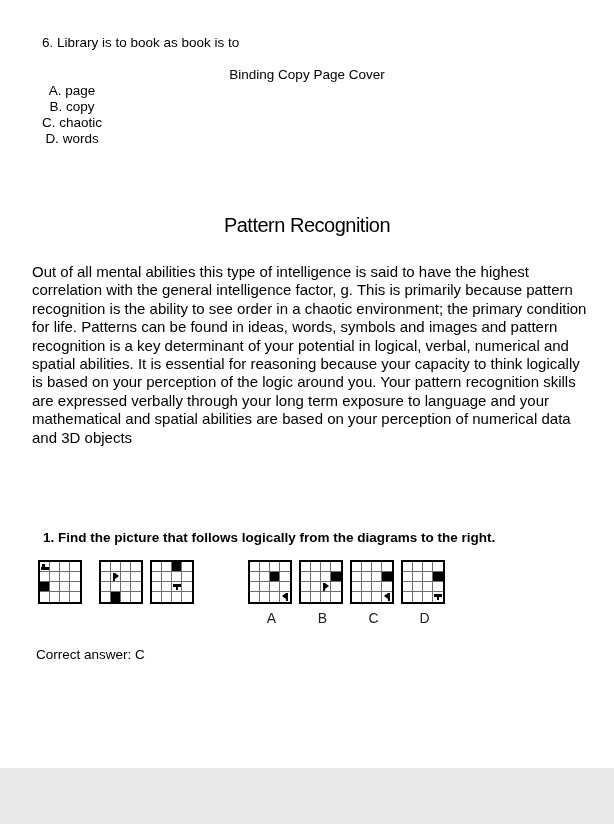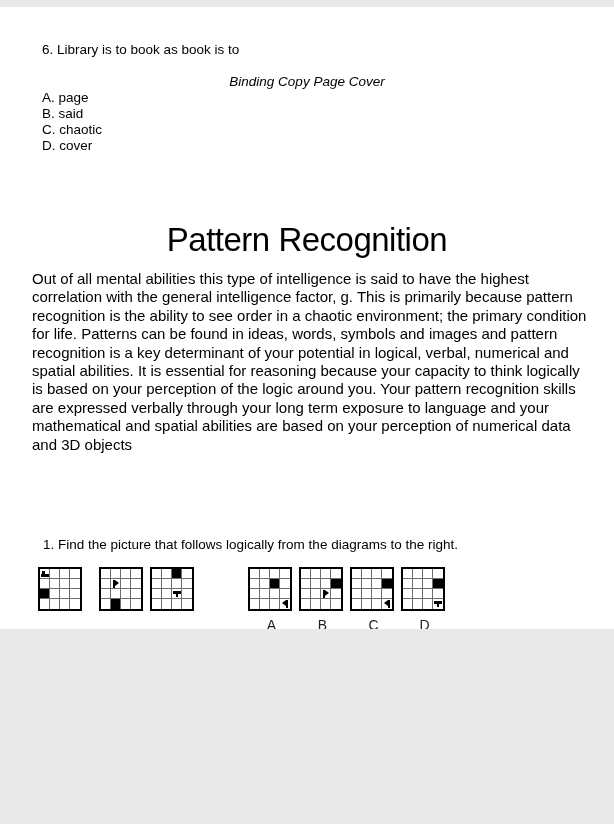--- a/index.html
+++ b/index.html
@@ -1,43 +1,43 @@
 <!DOCTYPE html>
 <html><head>
 <meta charset="utf-8">
 <style>
   * { margin:0; padding:0; box-sizing:border-box; }
   html,body { background:#e9e9e9; }
   .page {
     position:relative;
-    width:614px; height:622px;
+    width:614px; height:768px;
     background:#ffffff;
     font-family:"Liberation Sans", sans-serif;
     color:#000;
     overflow:hidden;
-    margin:7px auto;
+    margin:0 auto;
   }
   .abs { position:absolute; }
   .body-text { font-size:13.5px; line-height:16px; }
   .q6-prompt   { left:42px; top:35px; }
-  .word-bank   { left:0; top:67px; width:614px; text-align:center;font-style:italic; }
+  .word-bank   { left:0; top:67px; width:614px; text-align:center; }
   .options     { left:42px; top:83px; }
-  .options div { line-height:16px; }
+  .options div { line-height:16px;text-align:center; }
   .correct-6   { left:36px; top:154px; }
   .section-title {
     left:0; top:214px; width:614px;
     text-align:center;
-    font-size:33px; font-weight:400;
+    font-size:20px; font-weight:400;
     letter-spacing:-0.5px;
   }
   .section-body {
     left:32px; top:263px; width:558px;
     font-size:15px; line-height:18.4px;
   }
-  .q1-prompt   { left:43px; top:530px; }
+  .q1-prompt   { left:43px; top:530px;font-weight:bold; }
   .correct-1   { left:36px; top:647px; }
 
   
   .pgrid {
     position:absolute; top:560px;
     display:grid;
     grid-template-columns:repeat(4,10px);
     grid-auto-rows:10px;
     border:2px solid #000;
     background:#fff;
@@ -71,23 +71,23 @@
 <body>
 
 <div class="page">
 
   <div class="abs body-text q6-prompt">6. Library is to book as book is to</div>
 
   <div class="abs body-text word-bank">Binding Copy Page Cover</div>
 
   <div class="abs body-text options">
     <div>A. page</div>
-    <div>B. said</div>
+    <div>B. copy</div>
     <div>C. chaotic</div>
-    <div>D. cover</div>
+    <div>D. words</div>
   </div>
 
 
   <div class="abs section-title">Pattern Recognition</div>
 
   <div class="abs section-body">Out of all mental abilities this type of intelligence is said to have the highest correlation with the general intelligence factor, g. This is primarily because pattern recognition is the ability to see order in a chaotic environment; the primary condition for life. Patterns can be found in ideas, words, symbols and images and pattern recognition is a key determinant of your potential in logical, verbal, numerical and spatial abilities. It is essential for reasoning because your capacity to think logically is based on your perception of the logic around you. Your pattern recognition skills are expressed verbally through your long term exposure to language and your mathematical and spatial abilities are based on your perception of numerical data and 3D objects</div>
 
   <div class="abs body-text q1-prompt">1. Find the picture that follows logically from the diagrams to the right.</div>
 
   <div class="pgrid seq-1">

